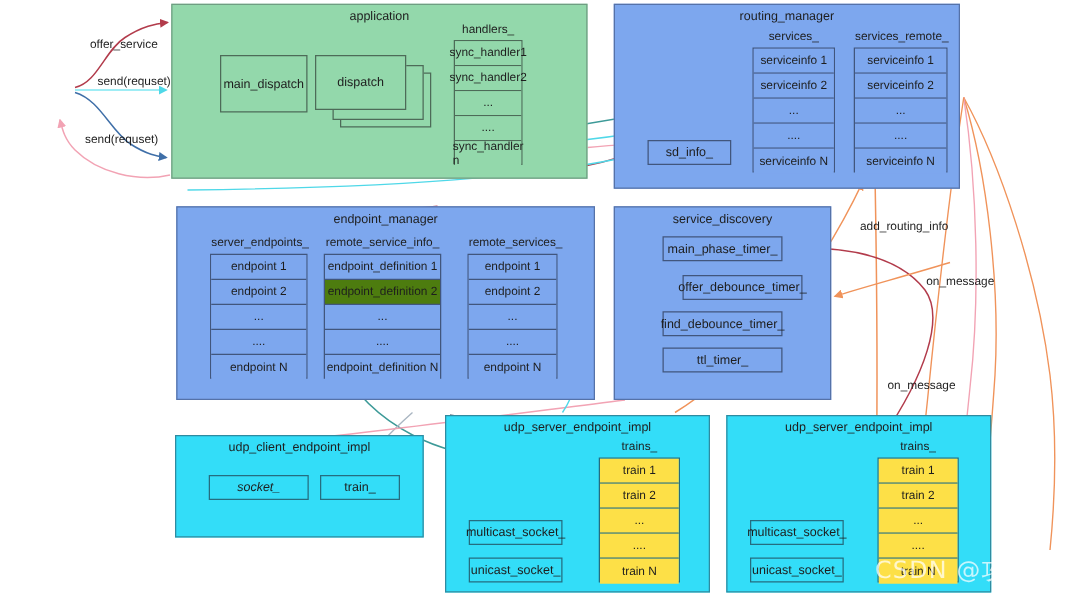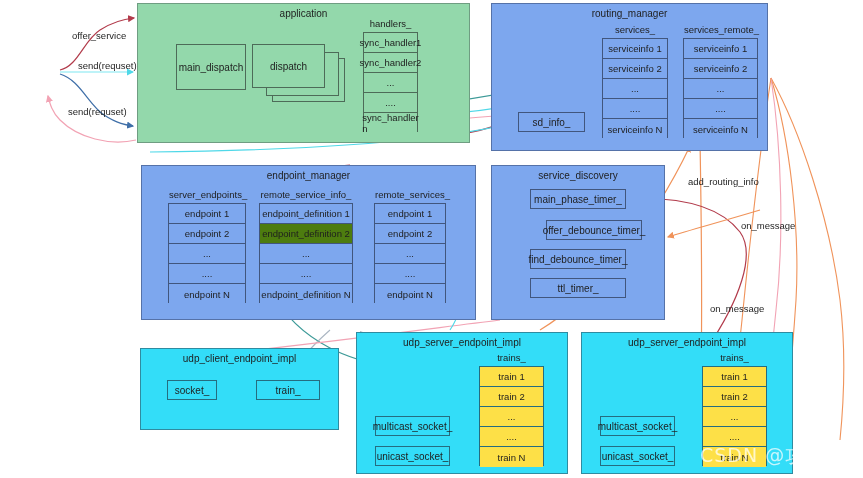--- a/index.html
+++ b/index.html
@@ -204,21 +204,21 @@
   <div class="nodebox nb-blue" style="left:530px;top:249px;width:96px;height:20px;">
     <span>find_debounce_timer_</span>
   </div>
   <div class="nodebox nb-blue" style="left:530px;top:278px;width:96px;height:20px;">
     <span>ttl_timer_</span>
   </div>
 
   <div class="grp grp-cyan" style="left:140px;top:348px;width:199px;height:82px;">
     <div class="grp-title">udp_client_endpoint_impl</div>
   </div>
-  <div class="nodebox nb-cyan" style="left:167px;top:380px;width:50px;height:20px;">
+  <div class="nodebox nb-cyan" style="left:167px;top:380px;width:80px;height:20px;font-style:italic;">
     <span>socket_</span>
   </div>
   <div class="nodebox nb-cyan" style="left:256px;top:380px;width:64px;height:20px;">
     <span>train_</span>
   </div>
 
   <div class="grp grp-cyan" style="left:356px;top:332px;width:212px;height:142px;">
     <div class="grp-title">udp_server_endpoint_impl</div>
   </div>
   <div class="nodebox nb-cyan" style="left:375px;top:416px;width:75px;height:20px;">

